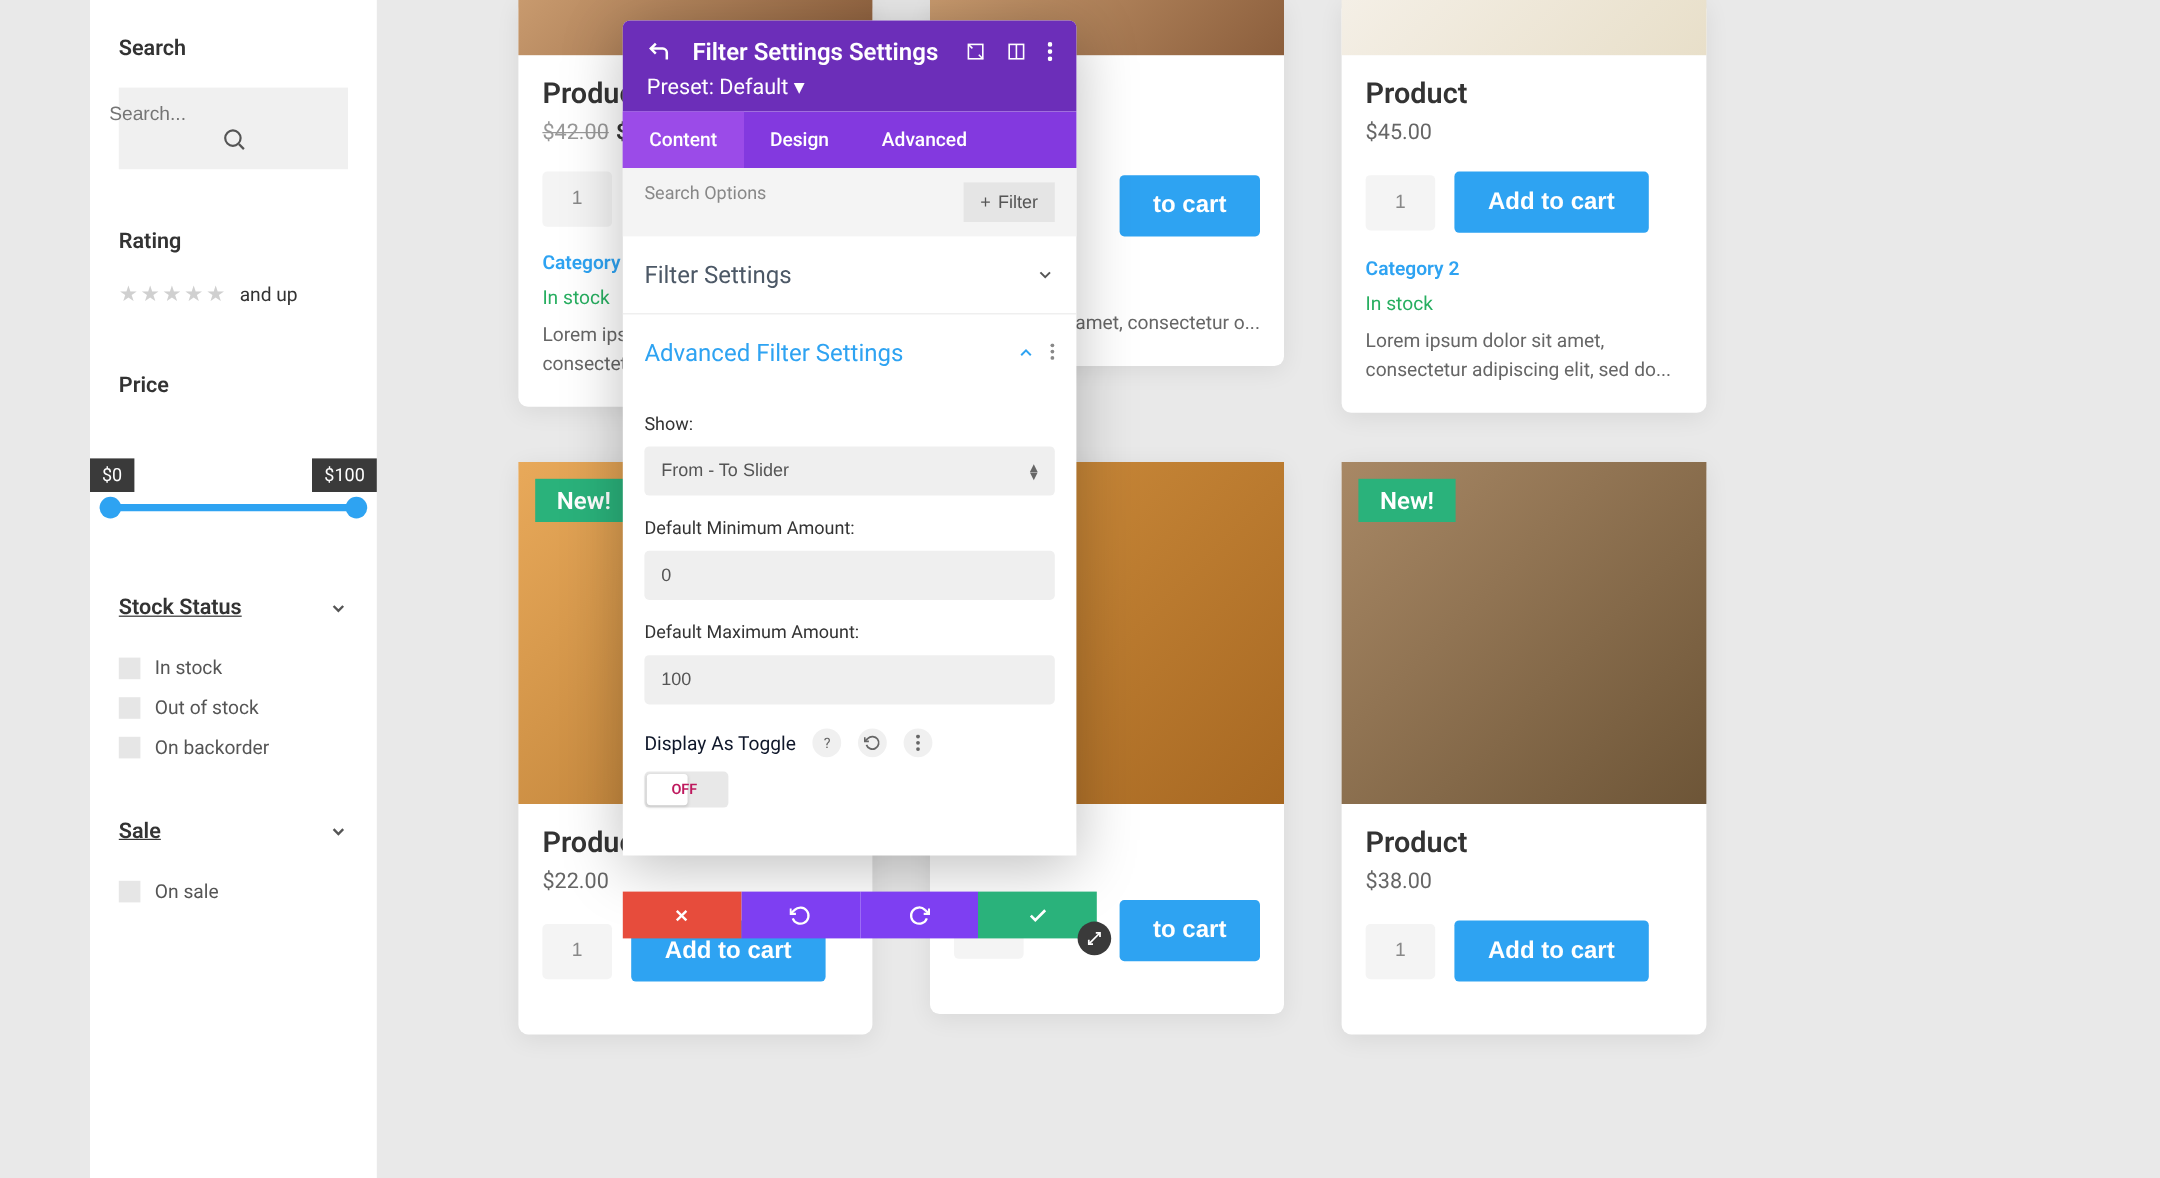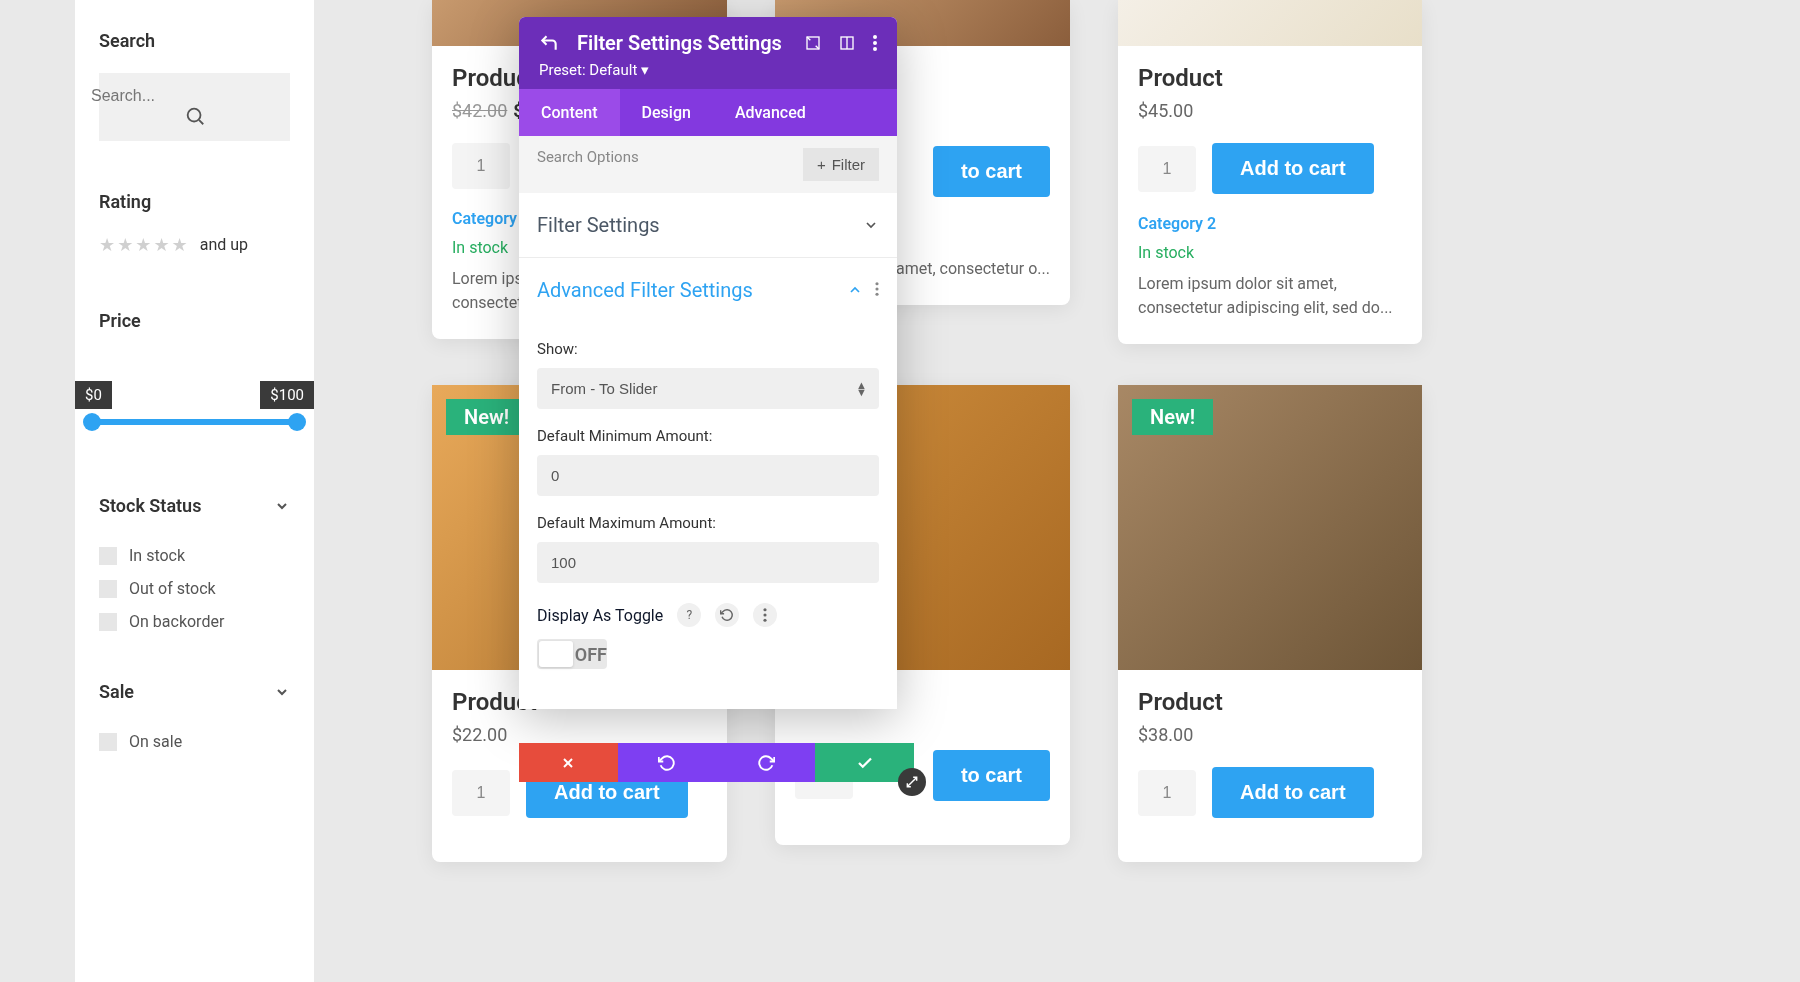--- a/index.html
+++ b/index.html
@@ -18,21 +18,21 @@
 .price-slider { position: relative; margin: 50px 0 70px; }
 .price-slider .labels { display: flex; justify-content: space-between; margin-bottom: 10px; }
 .price-label { background: #3a3a3a; color: #fff; padding: 5px 10px; font-size: 15px; }
 .price-label.min { margin-left: -24px; }
 .price-label.max { margin-right: -24px; }
 .slider-track { position: relative; height: 6px; background: #2ea3f2; border-radius: 3px; margin: 0 -14px; }
 .slider-handle { position: absolute; width: 18px; height: 18px; border-radius: 50%; background: #2ea3f2; top: -6px; }
 .slider-handle.left { left: -2px; }
 .slider-handle.right { right: -2px; }
 .section-hdr { display: flex; justify-content: space-between; align-items: center; margin-bottom: 30px; cursor: pointer; }
-.section-hdr h3 { margin: 0; }
+.section-hdr h3 { margin: 0; text-decoration: underline; }
 .chev { color: #666; }
 .check-list { margin-bottom: 50px; }
 .check-item { display: flex; align-items: center; gap: 12px; margin-bottom: 14px; font-size: 16px; color: #555; }
 .check-box { width: 18px; height: 18px; background: #e6e6e6; }
 .card { background: #fff; border-radius: 8px; box-shadow: 0 4px 20px rgba(0,0,0,0.07); overflow: visible; position: relative; }
 .card-img { width: 100%; height: 46px; background: linear-gradient(135deg, #c89a6e, #8b5e3c); }
 .card-body { padding: 18px 20px 24px; }
 .product-title { font-size: 24px; font-weight: 600; color: #333; margin-bottom: 8px; }
 .price { font-size: 18px; color: #666; margin-bottom: 22px; }
 .price .strike { text-decoration: line-through; color: #999; margin-right: 6px; }
@@ -50,21 +50,21 @@
 .card-img2.img-a { background: linear-gradient(135deg, #e8a95a, #b47830); }
 .card-img2.img-b { background: linear-gradient(135deg, #cf8e3d, #a76822); }
 .card-img2.img-c { background: linear-gradient(135deg, #a88865, #6d5537); }
 
 
 .panel { position: absolute; left: 519px; top: 17px; width: 378px; background: #fff; box-shadow: 0 10px 50px rgba(0,0,0,0.25); border-radius: 6px 6px 0 0; z-index: 100; }
 .panel-header { background: #6c2eb9; color: #fff; padding: 14px 20px 10px; border-radius: 6px 6px 0 0; }
 .panel-header-top { display: flex; align-items: center; gap: 18px; margin-bottom: 6px; }
 .panel-title { font-size: 20px; font-weight: 600; flex: 1; }
 .hdr-icon { cursor: pointer; }
-.preset { font-size: 15px; color: #fff; cursor: pointer; }
+.preset { font-size: 18px; color: #fff; cursor: pointer; }
 .tabs { display: flex; background: #8339df; }
 .tab { flex: 0 0 auto; padding: 14px 22px; color: #fff; font-size: 16px; font-weight: 500; cursor: pointer; }
 .tab.active { background: #9b4be8; }
 .search-opts { display: flex; justify-content: space-between; padding: 12px 18px; background: #f4f4f4; }
 .search-opts-text { color: #888; font-size: 15px; }
 .filter-btn { background: #e5e5e5; color: #555; border: none; padding: 8px 14px; font-size: 15px; cursor: pointer; display: flex; align-items: center; gap: 6px; }
 .section { padding: 20px 18px; border-bottom: 1px solid #ececec; display: flex; justify-content: space-between; align-items: center; cursor: pointer; }
 .section-title { font-size: 20px; color: #4c5866; }
 .section-title.active { color: #2ea3f2; }
 .section-icons { display: flex; gap: 12px; color: #777; }
@@ -72,21 +72,21 @@
 .field-label { font-size: 15px; color: #333; margin: 18px 0 10px; }
 .select-wrap { position: relative; }
 .select { width: 100%; background: #efefef; border: none; padding: 12px 14px; font-size: 15px; color: #555; appearance: none; border-radius: 4px; }
 .select-arrows { position: absolute; right: 12px; top: 50%; transform: translateY(-50%); font-size: 11px; color: #666; line-height: 7px; }
 .text-input { width: 100%; background: #efefef; border: none; padding: 12px 14px; font-size: 15px; color: #555; border-radius: 4px; }
 .toggle-row { display: flex; align-items: center; gap: 14px; margin: 20px 0 12px; }
 .toggle-label { font-size: 16px; color: #0f172a; }
 .help-icon, .reset-icon, .menu-icon { width: 24px; height: 24px; border-radius: 50%; background: #f0f0f0; display: flex; align-items: center; justify-content: center; font-size: 12px; color: #666; cursor: pointer; }
 .toggle { width: 70px; height: 30px; background: #e8e8e8; border-radius: 4px; position: relative; display: flex; align-items: center; }
 .toggle-knob { width: 34px; height: 26px; background: #fff; border-radius: 3px; position: absolute; left: 2px; box-shadow: 0 1px 3px rgba(0,0,0,0.15); }
-.toggle-text { position: absolute; right: 0; font-size: 18px; color: #737373; font-weight: 600; }
+.toggle-text { position: absolute; right: 26px; font-size: 12px; color: #be185d; font-weight: 600; }
 
 
 .action-bar { position: absolute; left: 519px; top: 743px; width: 395px; height: 39px; display: flex; z-index: 101; }
 .act { flex: 1; display: flex; align-items: center; justify-content: center; color: #fff; font-size: 18px; cursor: pointer; }
 .act.close { background: #e74c3c; }
 .act.undo { background: #7e3ff2; }
 .act.redo { background: #7e3ff2; }
 .act.save { background: #2ab27b; }
 .resize-handle { position: absolute; left: 898px; top: 768px; width: 28px; height: 28px; border-radius: 50%; background: #3a3a3a; color: #fff; display:flex; align-items:center; justify-content:center; z-index:102; cursor:pointer; }
 

